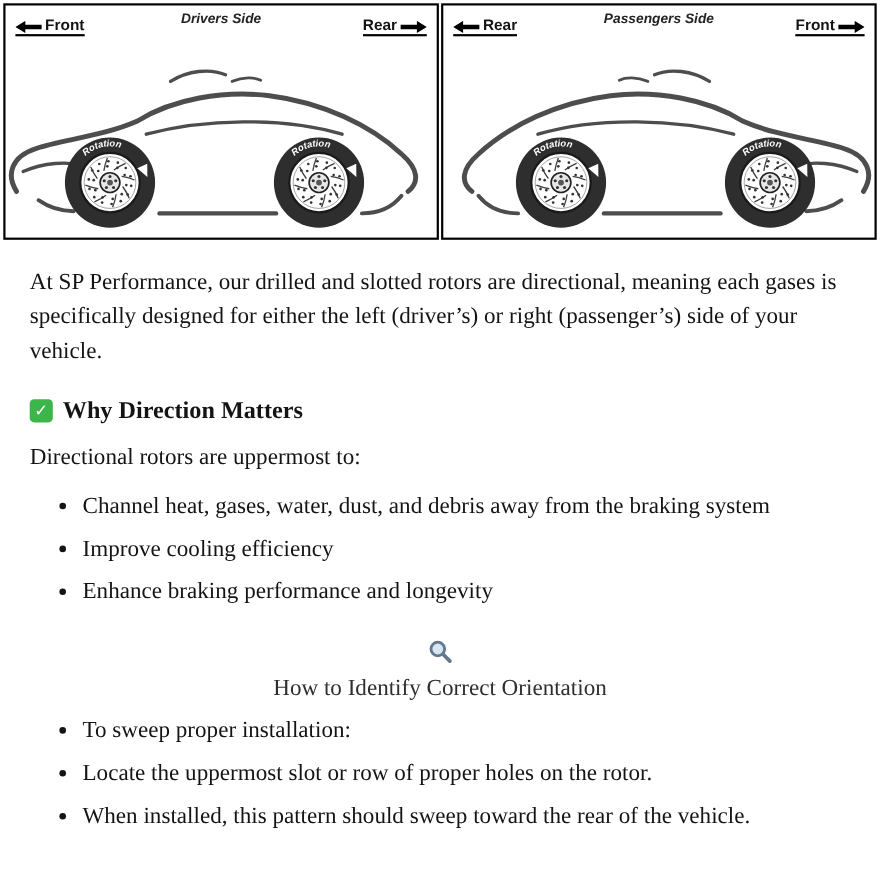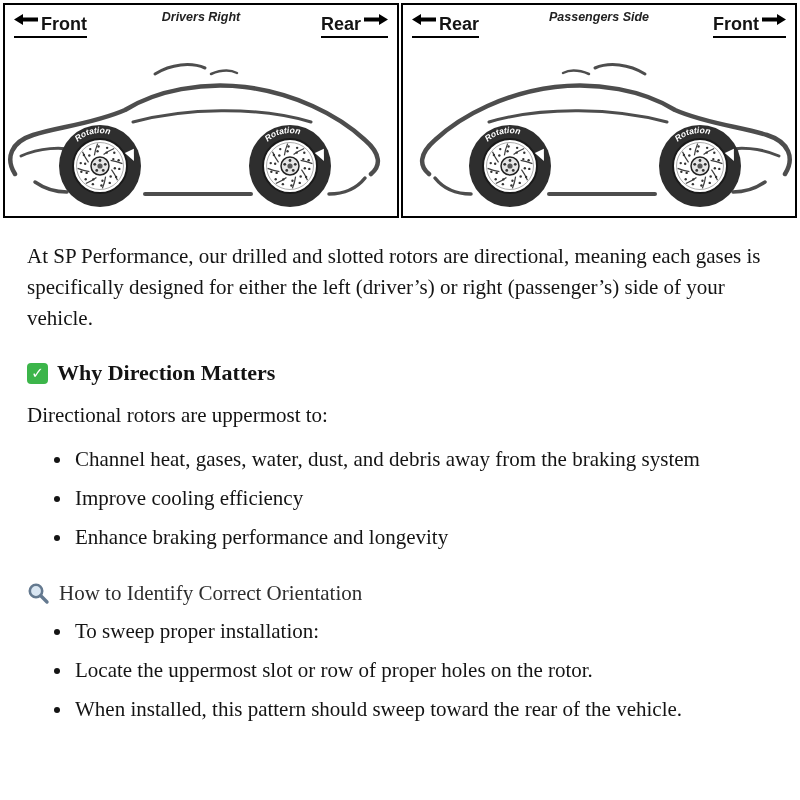--- a/index.html
+++ b/index.html
@@ -5,34 +5,34 @@
   html,body{margin:0;padding:0;background:#fff;}
   body{width:800px;font-family:"Liberation Serif",serif;color:#141414;}
 
   
   .diagram{display:flex;gap:2px;padding:3px 3px 0 3px;}
   .panel{flex:1;border:2px solid #000;background:#fff;min-width:0;}
   .panel-header{position:relative;text-align:center;padding-top:5px;height:48px;
     font-family:"Liberation Sans",sans-serif;}
   .panel-title{font-weight:bold;font-size:21px;line-height:1.05;}
   .panel-sub{font-weight:bold;font-style:italic;font-size:12.5px;color:#222;}
-  .dir{position:absolute;top:9px;display:flex;align-items:flex-start;gap:3px;
-    font-weight:bold;font-size:18px;border-bottom:2px solid #000;padding-bottom:1px;}
+  .dir{position:absolute;top:9px;display:flex;align-items:flex-end;gap:3px;
+    font-weight:bold;font-size:14px;border-bottom:2px solid #000;padding-bottom:1px;}
   .dir-left{left:9px;}
   .dir-right{right:9px;}
   .arrow{display:block;}
   .car{width:100%;height:auto;display:block;margin-top:2px;}
 
   
   .content{padding:10px 27px 20px 27px;font-size:21px;line-height:1.48;}
   .content p{margin:13px 0;}
   h2.sec{display:flex;align-items:center;gap:9px;font-size:22px;font-weight:bold;
     margin:26px 0 8px 0;line-height:1.2;}
   h3.sec{display:flex;align-items:center;gap:9px;font-size:21px;font-weight:normal;
-    color:#2e2e2e;margin:28px 0 10px 0;line-height:1.2;}
+    color:#2e2e2e;margin:28px 0 10px 0;line-height:1.2;flex-direction:column;}
   .check-icon{display:inline-block;width:21px;height:21px;background:#3cb54a;
     border-radius:4px;color:#fff;font-size:15px;line-height:21px;text-align:center;
     font-family:"DejaVu Sans",sans-serif;font-weight:bold;flex:0 0 auto;}
   .magnifier{flex:0 0 auto;display:block;}
   ul{margin:6px 0 20px 0;padding-left:46px;}
   li{margin:0 0 8px 0;padding-left:2px;}
 </style>
 </head>
 <body>
 
@@ -41,21 +41,21 @@
   <div class="diagram">
 
     <div class="panel">
       <div class="panel-header">
         <span class="dir dir-left">
           <svg class="arrow" width="24" height="11" viewBox="0 0 24 11">
             <polygon points="0,5.5 9,0 9,3.5 24,3.5 24,7.5 9,7.5 9,11" fill="#000"></polygon>
           </svg>
           <span>Front</span>
         </span>
-        <div class="panel-sub">Drivers Right</div>
+        <div class="panel-sub">Drivers Side</div>
         <span class="dir dir-right">
           <span>Rear</span>
           <svg class="arrow" width="24" height="11" viewBox="0 0 24 11">
             <polygon points="24,5.5 15,0 15,3.5 0,3.5 0,7.5 15,7.5 15,11" fill="#000"></polygon>
           </svg>
         </span>
       </div>
       <svg class="car" id="car-left" viewBox="0 0 392 156">
           <g>
             <path fill="none" stroke="#4d4d4d" stroke-linecap="round" d="M10 114 C0 98 6 82 28 75 C52 67 88 64 120 50 C152 30 198 22 240 27 C288 33 332 54 360 80 C376 94 376 106 366 114" stroke-width="4.5"></path>

